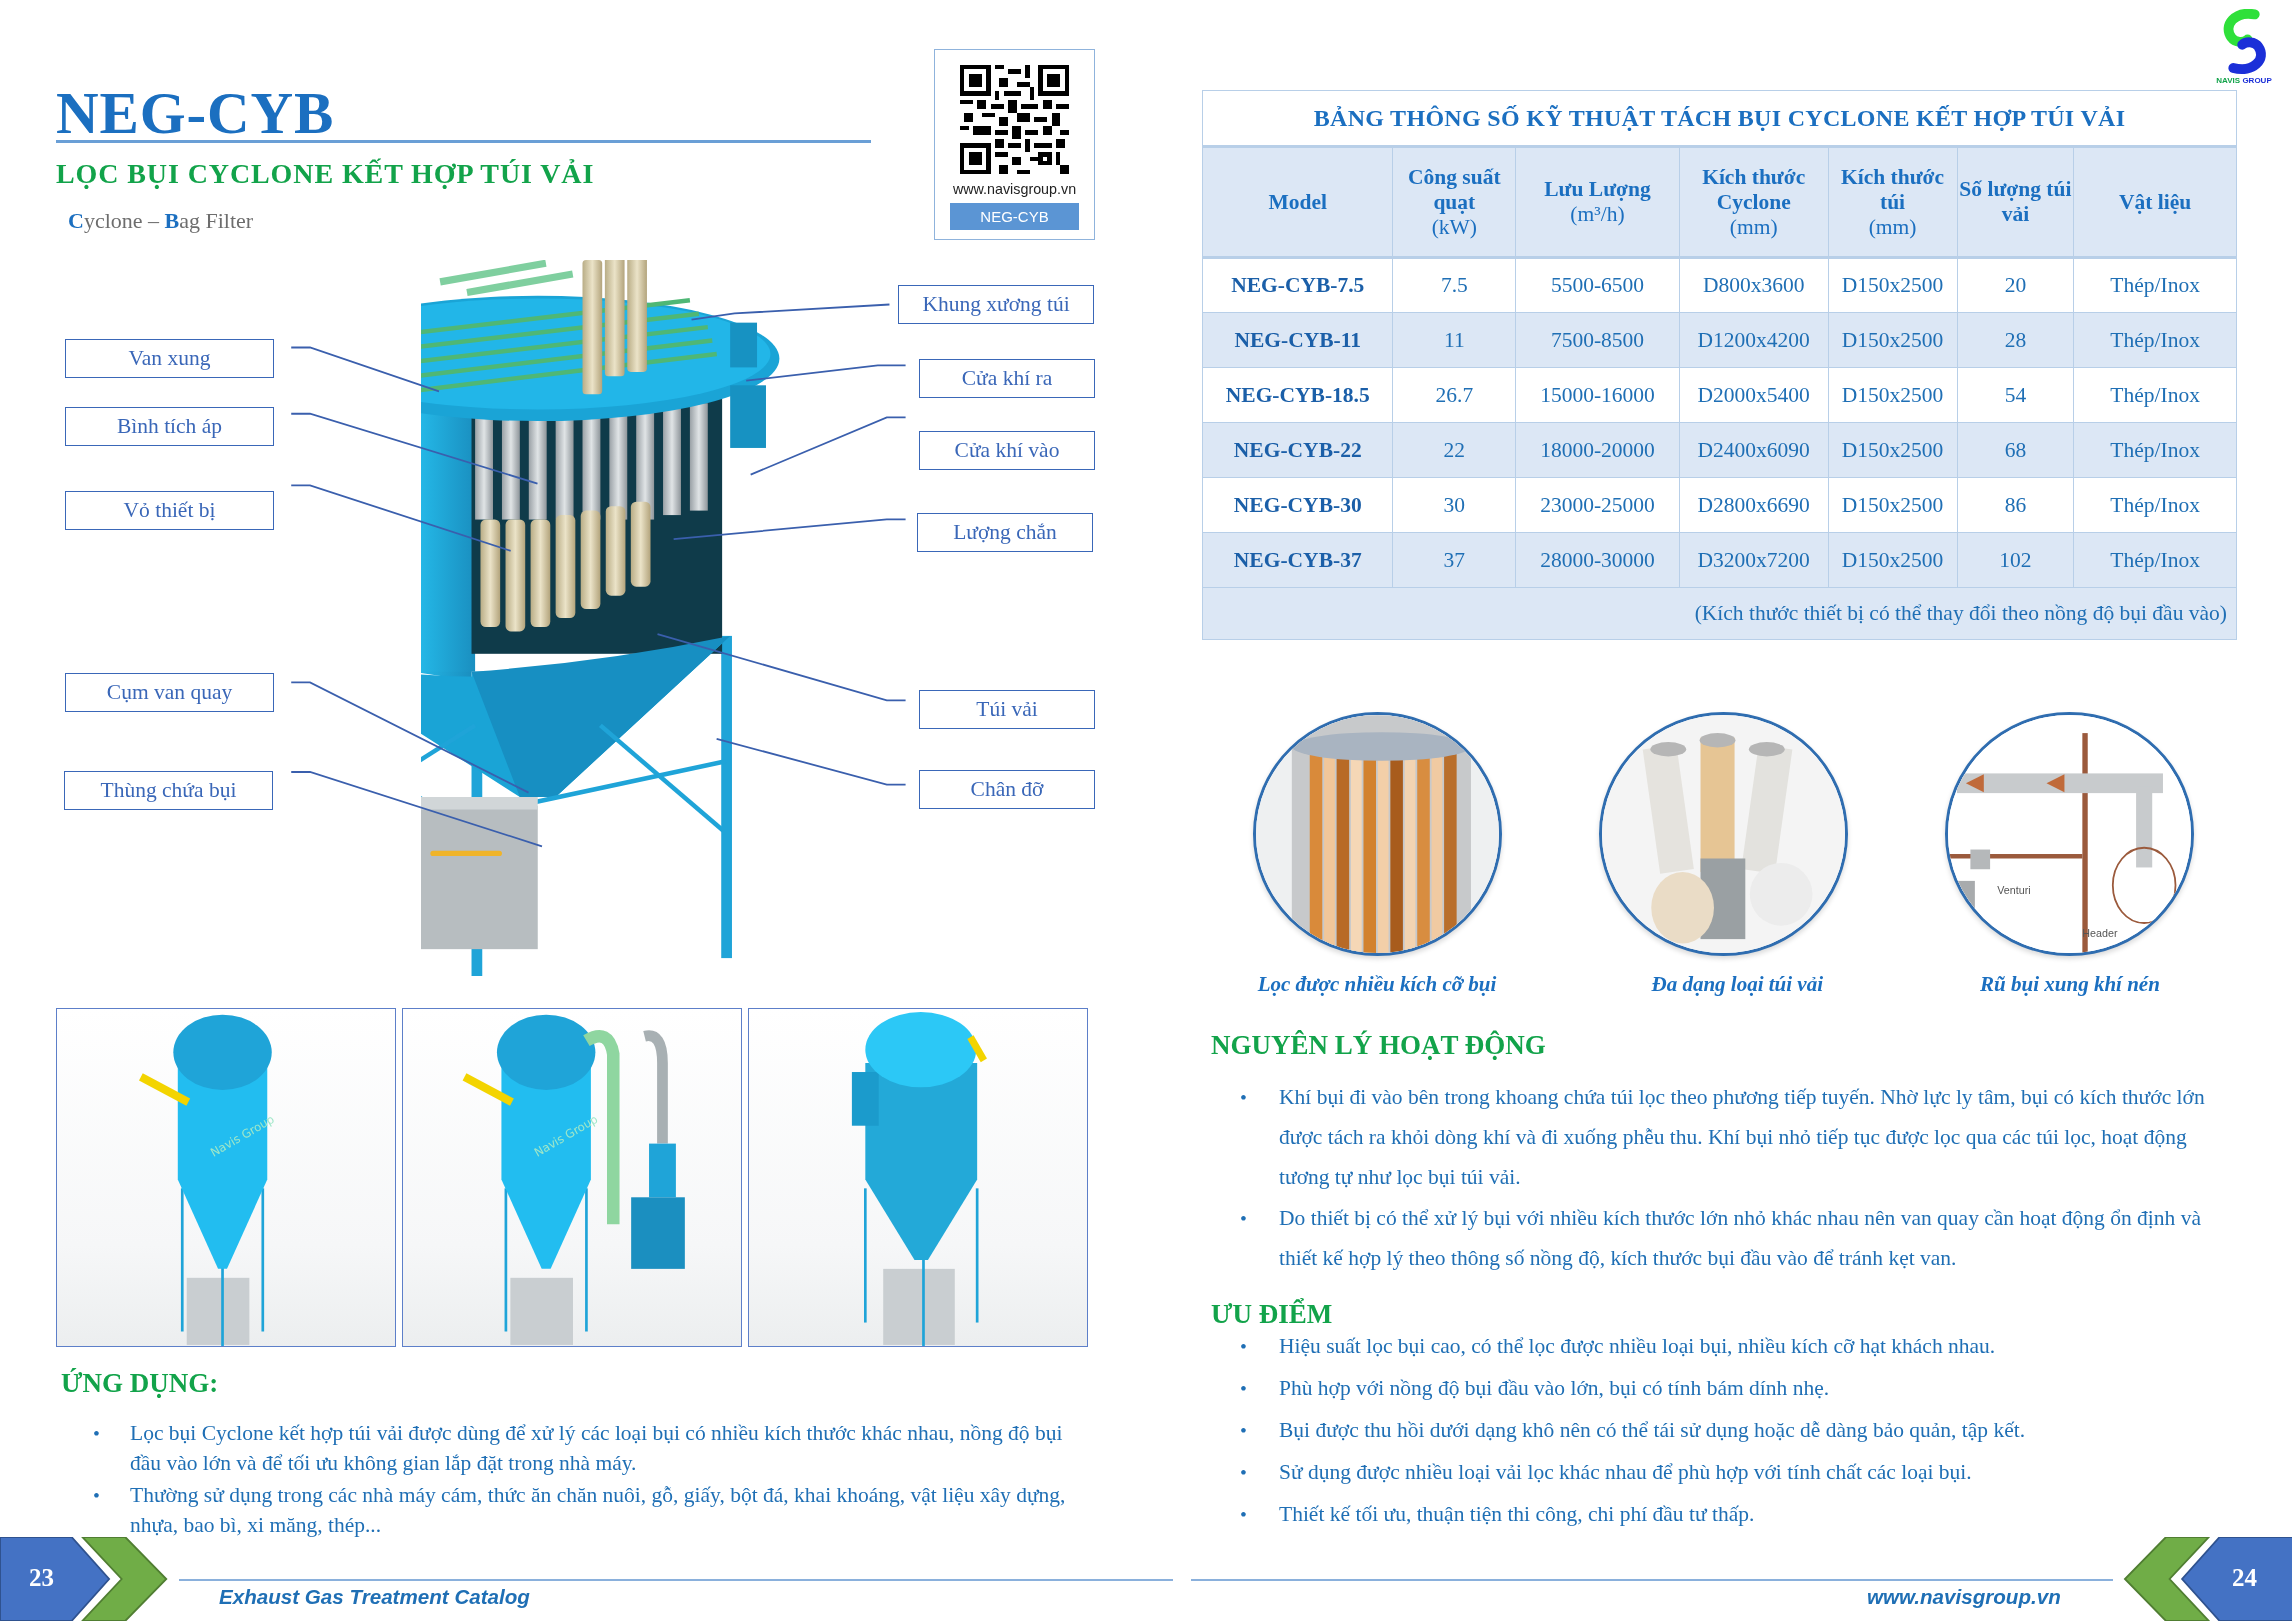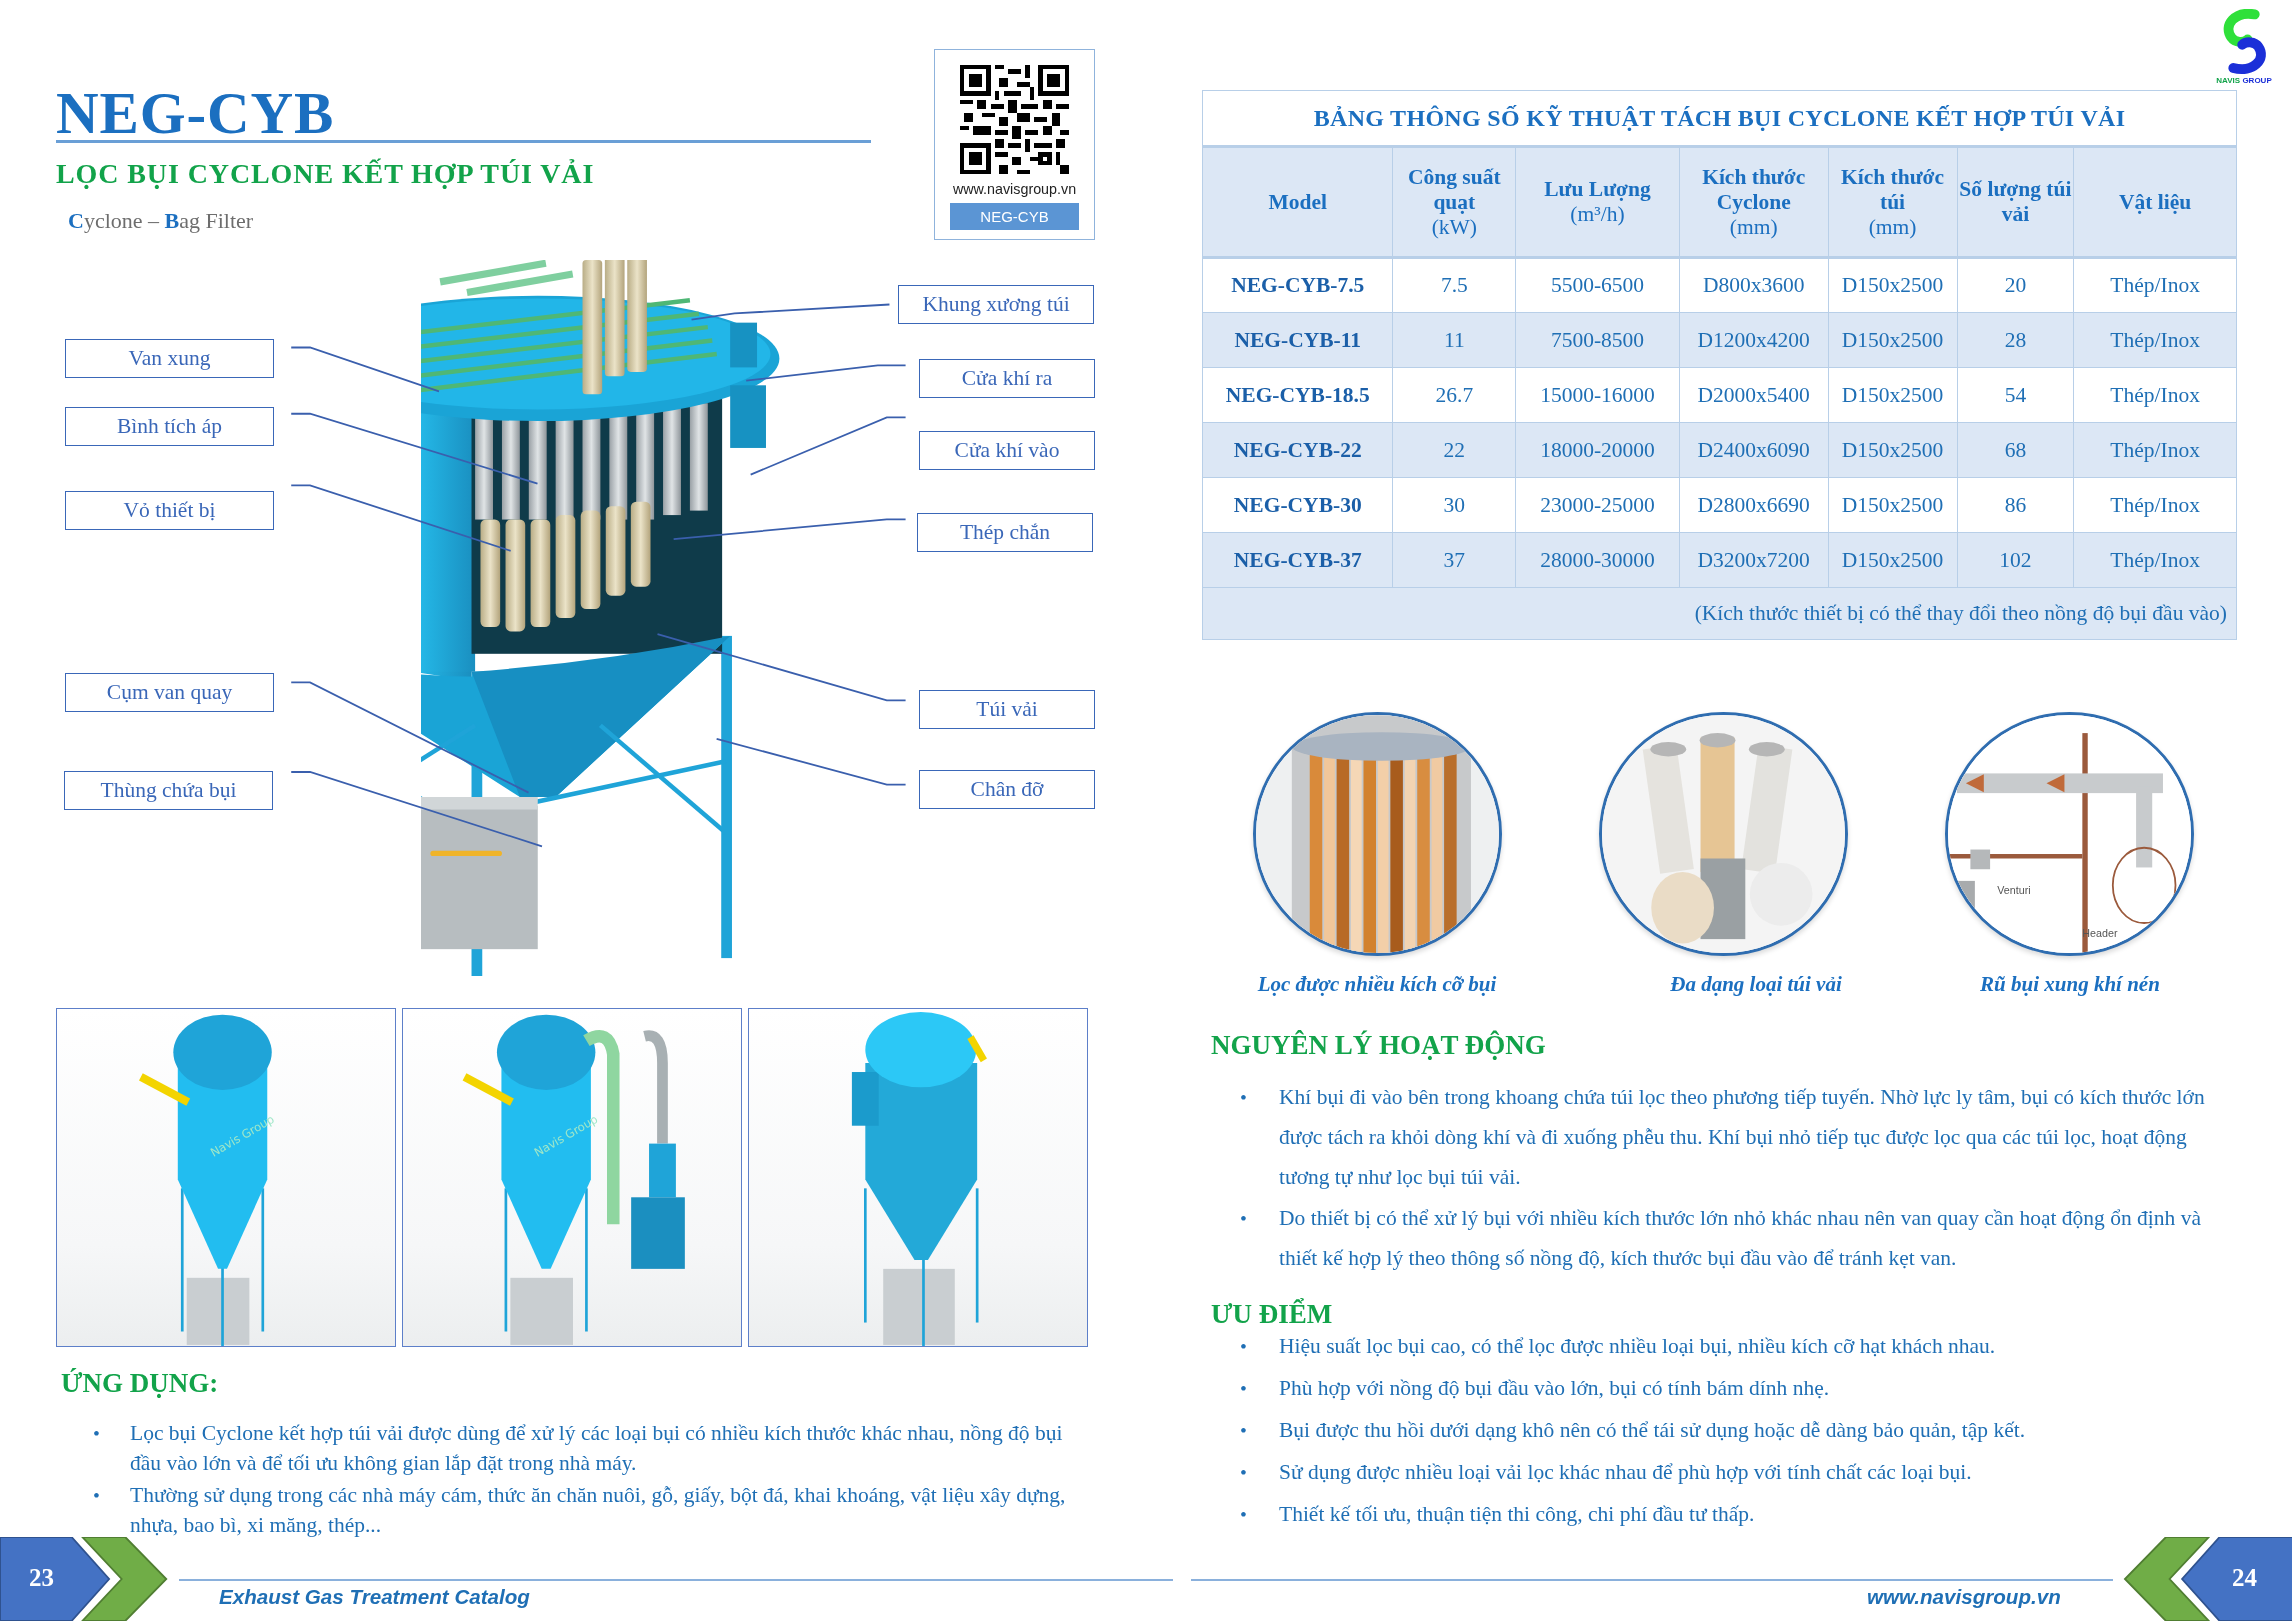--- a/index.html
+++ b/index.html
@@ -155,21 +155,21 @@
 
 <div class="lbl" style="left:65px;top:339px;width:209px;height:39px;">Van xung</div>
 <div class="lbl" style="left:65px;top:407px;width:209px;height:39px;">Bình tích áp</div>
 <div class="lbl" style="left:65px;top:491px;width:209px;height:39px;">Vỏ thiết bị</div>
 <div class="lbl" style="left:65px;top:673px;width:209px;height:39px;">Cụm van quay</div>
 <div class="lbl" style="left:64px;top:771px;width:209px;height:39px;">Thùng chứa bụi</div>
 
 <div class="lbl" style="left:898px;top:285px;width:196px;height:39px;">Khung xương túi</div>
 <div class="lbl" style="left:919px;top:359px;width:176px;height:39px;">Cửa khí ra</div>
 <div class="lbl" style="left:919px;top:431px;width:176px;height:39px;">Cửa khí vào</div>
-<div class="lbl" style="left:917px;top:513px;width:176px;height:39px;">Thép chắn</div>
+<div class="lbl" style="left:917px;top:513px;width:176px;height:39px;">Lượng chắn</div>
 <div class="lbl" style="left:919px;top:690px;width:176px;height:39px;">Túi vải</div>
 <div class="lbl" style="left:919px;top:770px;width:176px;height:39px;">Chân đỡ</div>
 
 <svg class="abs illus" viewBox="0 0 560 800">
   <defs>
     <linearGradient id="body" x1="0" x2="1">
         <stop offset="0" stop-color="#18b7e8"></stop>
         <stop offset=".5" stop-color="#2ad1ff"></stop>
         <stop offset="1" stop-color="#1a8fc0"></stop>
       </linearGradient>
@@ -473,21 +473,21 @@
     <polygon points="110,76 130,66 130,86" fill="#c06a3a"></polygon>
     <rect x="210" y="80" width="18" height="90" fill="#c8cbcd"></rect>
     <ellipse cx="219" cy="190" rx="35" ry="42" fill="none" stroke="#9b5a3c" stroke-width="2"></ellipse>
     <rect x="25" y="150" width="22" height="22" fill="#b5b8ba"></rect>
     <rect x="0" y="185" width="30" height="87" fill="#a8abad"></rect>
     <text x="55" y="200" font-family="Liberation Sans, sans-serif" font-size="12" fill="#555">Venturi</text>
     <text x="150" y="248" font-family="Liberation Sans, sans-serif" font-size="12" fill="#555">Header</text>
   </svg>
 </div>
 <div class="circ-cap" style="left:1207px;">Lọc được nhiều kích cỡ bụi</div>
-<div class="circ-cap" style="left:1586px;">Đa dạng loại túi vải</div>
+<div class="circ-cap" style="left:1483px;text-align:right;">Đa dạng loại túi vải</div>
 <div class="circ-cap" style="left:1900px;">Rũ bụi xung khí nén</div>
 
 <div class="abs h-green nl-title">NGUYÊN LÝ HOẠT ĐỘNG</div>
 <ul class="abs blist nl-list">
   <li>Khí bụi đi vào bên trong khoang chứa túi lọc theo phương tiếp tuyến. Nhờ lực ly tâm, bụi có kích thước lớn được tách ra khỏi dòng khí và đi xuống phễu thu. Khí bụi nhỏ tiếp tục được lọc qua các túi lọc, hoạt động tương tự như lọc bụi túi vải.</li>
   <li>Do thiết bị có thể xử lý bụi với nhiều kích thước lớn nhỏ khác nhau nên van quay cần hoạt động ổn định và thiết kế hợp lý theo thông số nồng độ, kích thước bụi đầu vào để tránh kẹt van.</li>
 </ul>
 
 <div class="abs h-green ud-title">ƯU ĐIỂM</div>
 <ul class="abs blist ud-list">

